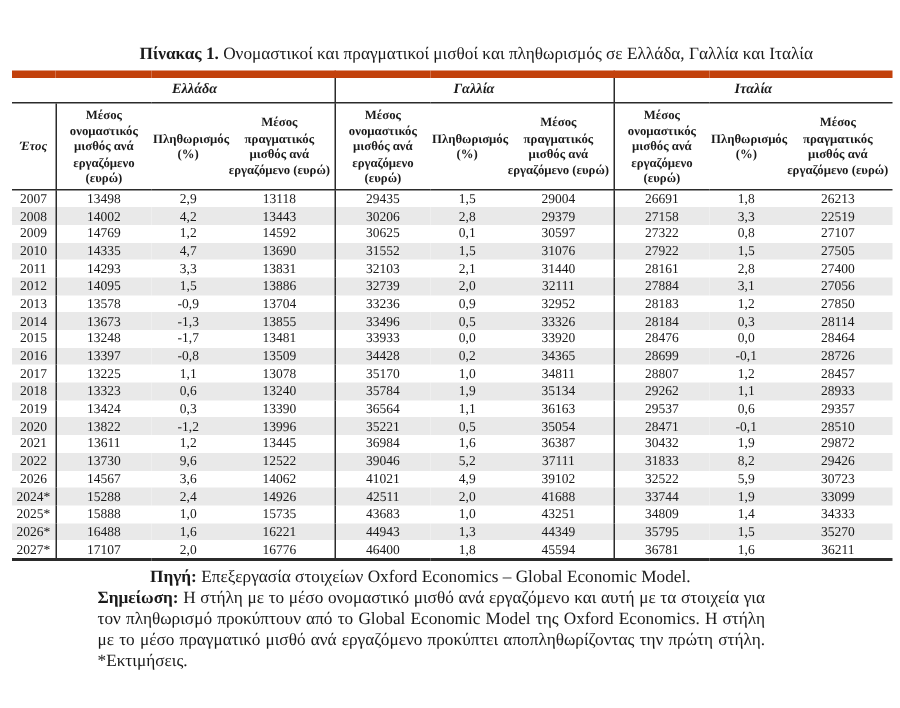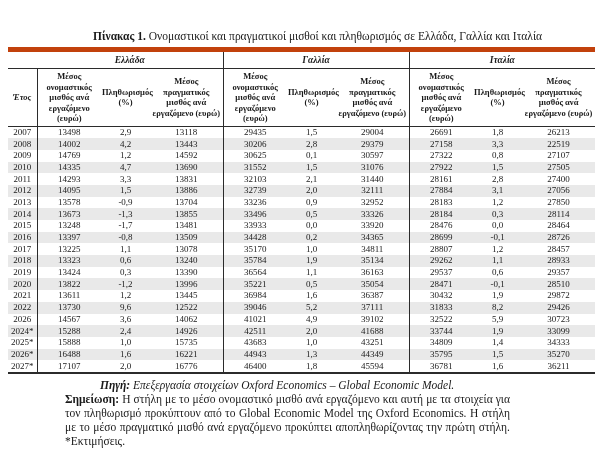--- a/index.html
+++ b/index.html
@@ -45,21 +45,20 @@
 
   
   tbody td{height:11.7px;line-height:11px;font-size:9px;}
   tbody td.year{}
   tbody tr:nth-child(even){background:#e9e9e9;}
 
   .source{
     margin:4px 90px 0 65px;
     font-size:11.5px;line-height:14px;
     text-indent:35px;
-    font-style:italic;
   }
   .note{
     margin:0 90px 0 65px;
     font-size:11.5px;line-height:14px;
     text-align:justify;
   }
   .source b,.note b{font-weight:bold;}
 </style>
 </head>
 <body>

